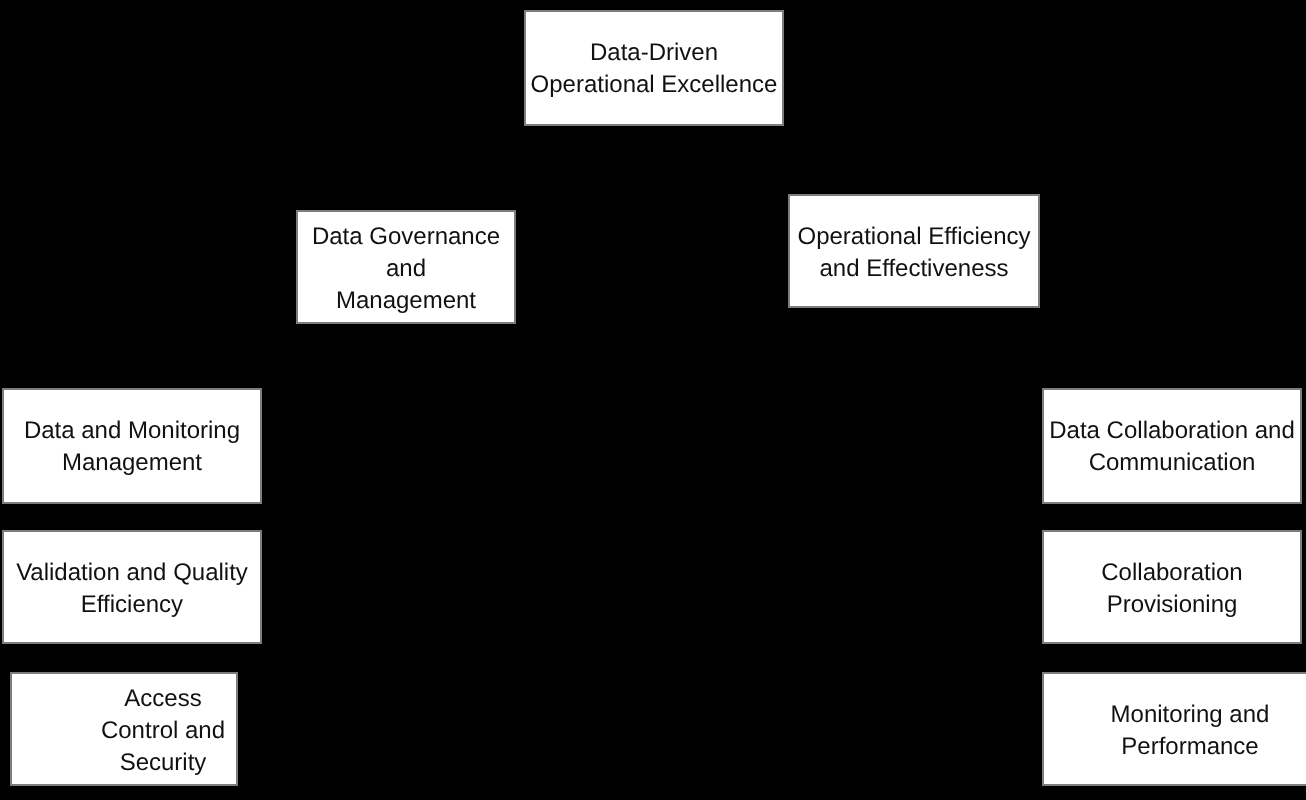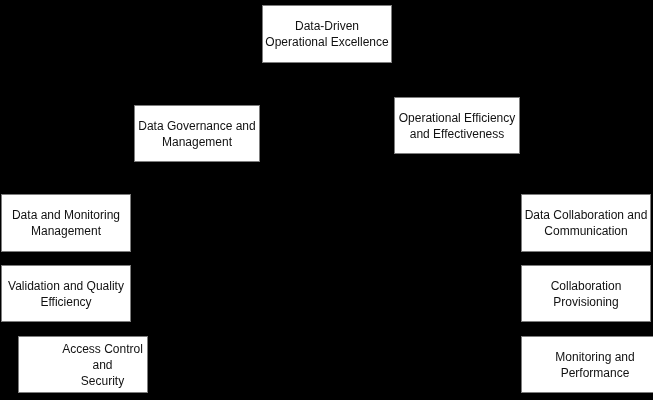--- a/index.html
+++ b/index.html
@@ -29,25 +29,25 @@
     line-height: 16px;
     text-align: center;
     display: flex;
     align-items: center;
     justify-content: center;
     white-space: pre-line;
     padding: 0 1px;
   }
   
   .n-root { left: 262px; top: 5px;   width: 130px; height: 58px; }
-  .n-dgm  { left: 134px; top: 105px; width: 126px; height: 57px; }
+  .n-dgm  { left: 148px; top: 105px; width: 110px; height: 57px; }
   .n-oee  { left: 394px; top: 97px; width: 126px; height: 57px; }
   .n-dem  { left: 1px;   top: 194px; width: 130px; height: 58px; }
   .n-vqa  { left: 1px;   top: 265px; width: 130px; height: 57px; }
-  .n-acs  { left: 18px;   top: 336px; width: 130px; height: 57px; padding-left: 40px; }
+  .n-acs  { left: 5px;   top: 336px; width: 114px; height: 57px; padding-left: 40px; }
   .n-tcc  { left: 521px; top: 194px; width: 130px; height: 58px; }
   .n-ip   { left: 521px; top: 265px; width: 130px; height: 57px; }
   .n-mp   { left: 521px; top: 336px; width: 148px; height: 57px; }
 </style>
 </head>
 <body>
 
 <div class="canvas">
 
   <div class="node n-root">Data-Driven

